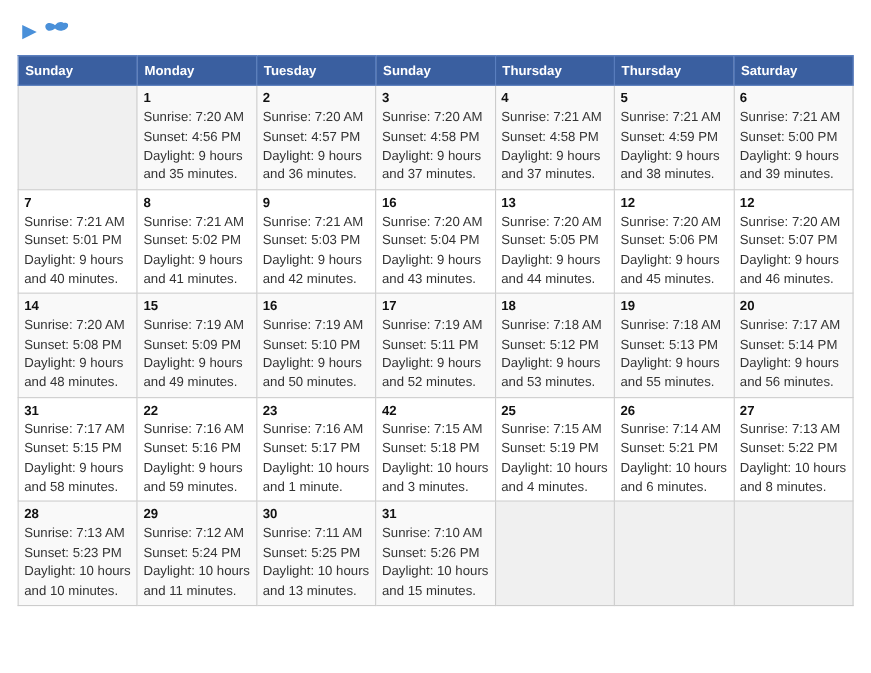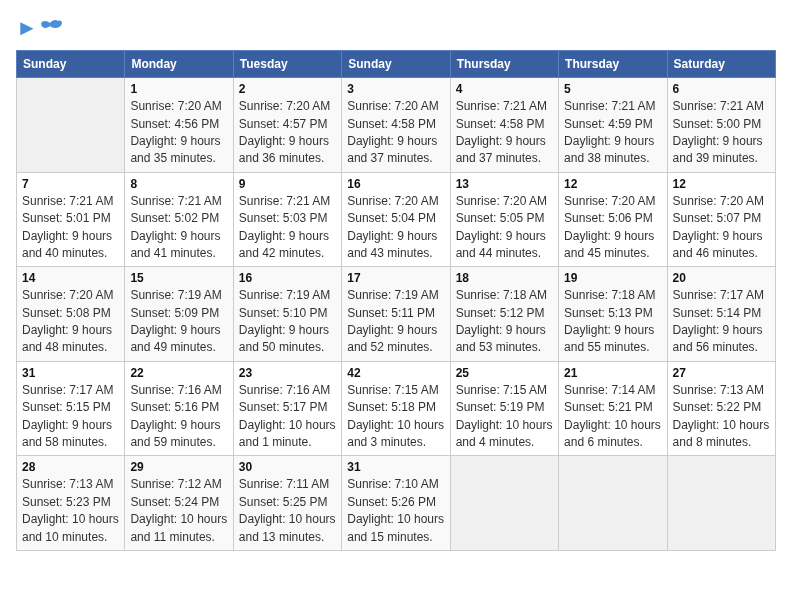--- a/index.html
+++ b/index.html
@@ -211,21 +211,21 @@
         </td>
         <td>
           <span class="day-num">42</span>
           <div class="day-info">Sunrise: 7:15 AM<br>Sunset: 5:18 PM<br>Daylight: 10 hours<br>and 3 minutes.</div>
         </td>
         <td>
           <span class="day-num">25</span>
           <div class="day-info">Sunrise: 7:15 AM<br>Sunset: 5:19 PM<br>Daylight: 10 hours<br>and 4 minutes.</div>
         </td>
         <td>
-          <span class="day-num">21</span>
+          <span class="day-num">26</span>
           <div class="day-info">Sunrise: 7:14 AM<br>Sunset: 5:21 PM<br>Daylight: 10 hours<br>and 6 minutes.</div>
         </td>
         <td>
           <span class="day-num">27</span>
           <div class="day-info">Sunrise: 7:13 AM<br>Sunset: 5:22 PM<br>Daylight: 10 hours<br>and 8 minutes.</div>
         </td>
       </tr>
       <tr>
         <td>
           <span class="day-num">28</span>

